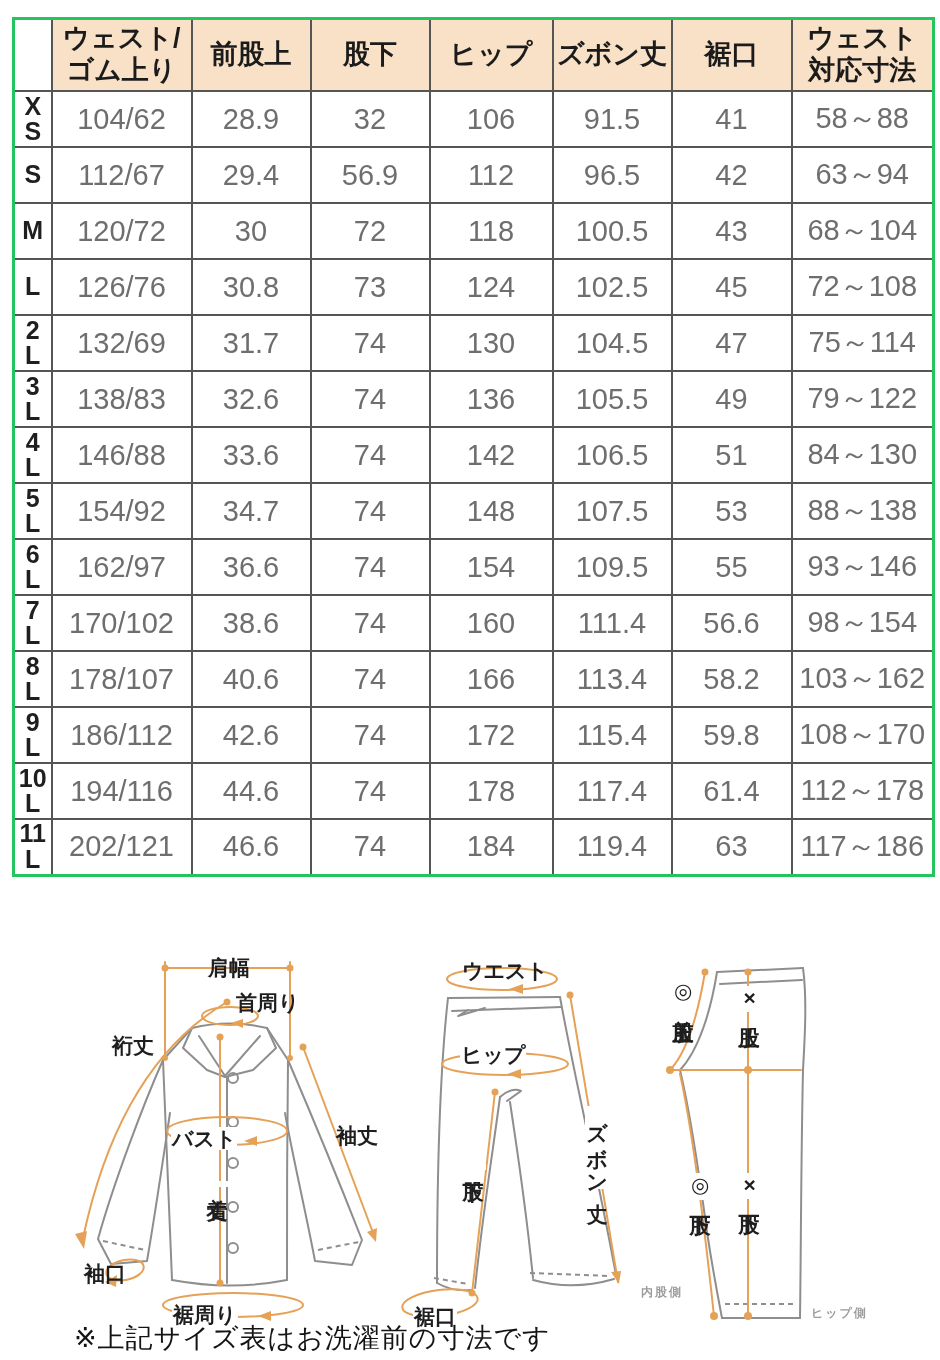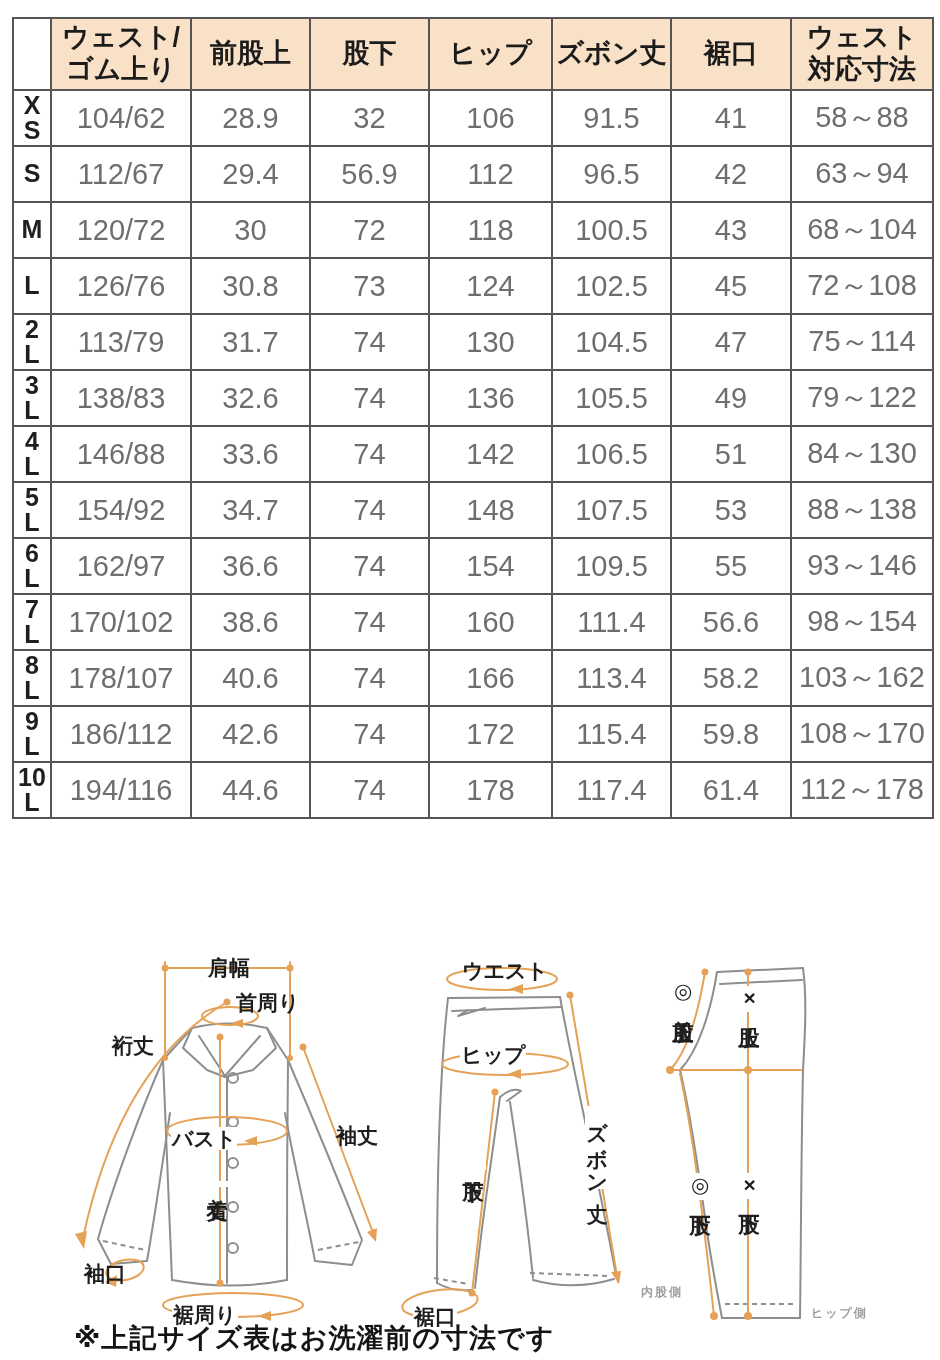--- a/index.html
+++ b/index.html
@@ -1,36 +1,36 @@
 <!DOCTYPE html>
 <html><head>
 <meta charset="utf-8">
 <style>
   html,body{margin:0;padding:0;background:#fff;}
   .stage{position:relative;width:940px;height:1360px;background:#ffffff;overflow:hidden;
          font-family:"Liberation Sans","DejaVu Sans",sans-serif;}
   
   table.size-table{position:absolute;left:12px;top:17px;border-collapse:collapse;
-                   table-layout:fixed;border:1px solid #22c55e;}
+                   table-layout:fixed;border:3px solid #22c55e;}
   .size-table th,.size-table td{border:2px solid #555;text-align:center;vertical-align:middle;
                    white-space:pre-line;padding:0;}
   .size-table thead th{background:#F8E1C6;height:70px;font-size:27px;font-weight:bold;
                    color:#1b1b1b;line-height:1.18;}
   .size-table thead th.corner{background:#ffffff;}
   .size-table tbody tr{height:56px;}
   .size-table tbody th{font-size:25px;font-weight:600;color:#1f1f1f;line-height:1.02;}
   .size-table tbody td{font-size:29px;color:#6e6e6e;}
   
   svg{position:absolute;}
   .lbl{position:absolute;font-weight:bold;font-size:21px;color:#1e1e1e;line-height:1.1;
        white-space:nowrap;}
   .vlbl{writing-mode:vertical-rl;text-orientation:upright;letter-spacing:3px;white-space:nowrap;}
   .wbg{background:#ffffff;padding:0 1px;}
   .graylbl{color:#9b9b9b;font-size:12px;font-weight:600;letter-spacing:2px;}
-  .note{position:absolute;left:74px;top:1320px;font-size:27px;font-weight:700;color:#141414;
+  .note{position:absolute;left:74px;top:1320px;font-size:27px;font-weight:400;color:#141414;
         letter-spacing:1px;}
   .cloth{fill:none;stroke:#8e8e8e;stroke-width:2;stroke-linecap:round;stroke-linejoin:round;}
   .clothd{fill:none;stroke:#8e8e8e;stroke-width:2;stroke-dasharray:5 4;}
   .meas{fill:none;stroke:#E5A257;stroke-width:2;stroke-linecap:round;}
   .mdot{fill:#E5A257;stroke:none;}
   .mhd{fill:#E5A257;stroke:none;}
 </style>
 </head>
 <body>
 
@@ -99,21 +99,21 @@
           <td>30.8</td>
           <td>73</td>
           <td>124</td>
           <td>102.5</td>
           <td>45</td>
           <td>72～108</td>
         </tr>
         <tr>
           <th>2
 L</th>
-          <td>113/79</td>
+          <td>132/69</td>
           <td>31.7</td>
           <td>74</td>
           <td>130</td>
           <td>104.5</td>
           <td>47</td>
           <td>75～114</td>
         </tr>
         <tr>
           <th>3
 L</th>
@@ -194,20 +194,31 @@
         <tr>
           <th>10
 L</th>
           <td>194/116</td>
           <td>44.6</td>
           <td>74</td>
           <td>178</td>
           <td>117.4</td>
           <td>61.4</td>
           <td>112～178</td>
+        </tr>
+        <tr>
+          <th>11
+L</th>
+          <td>202/121</td>
+          <td>46.6</td>
+          <td>74</td>
+          <td>184</td>
+          <td>119.4</td>
+          <td>63</td>
+          <td>117～186</td>
         </tr>
       </tbody>
   </table>
 
   <svg style="left:35px;top:950px" width="400" height="382" viewBox="0 0 400 382">
 
     <g>
       <path class="cloth" d="M157,78 Q194,69 232,78"></path>
       <path class="cloth" d="M157,78 L128,110"></path>
       <path class="cloth" d="M232,78 L253,110"></path>

